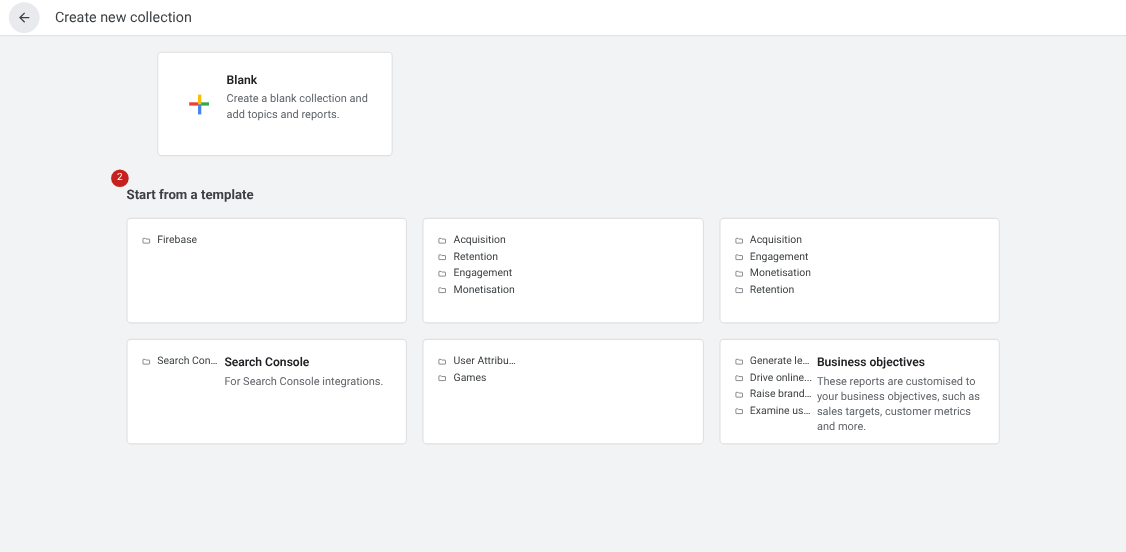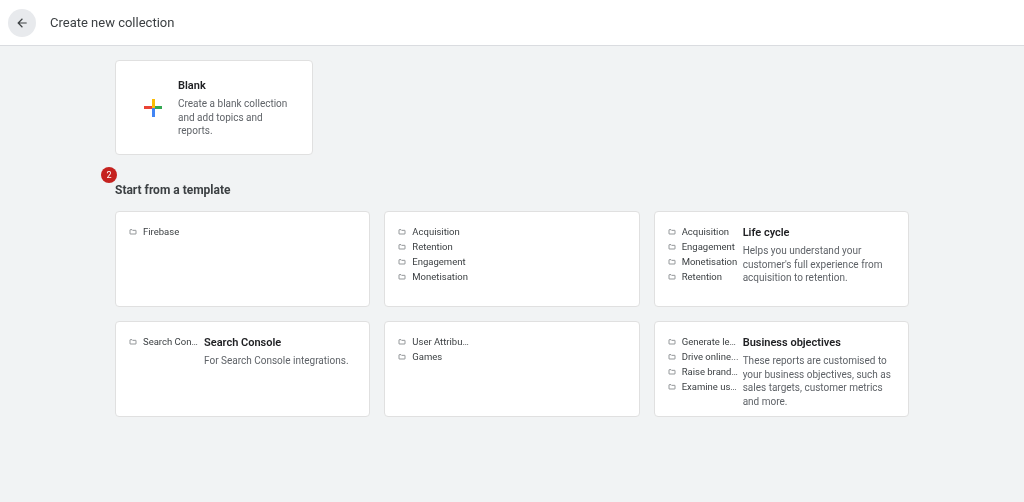--- a/index.html
+++ b/index.html
@@ -8,21 +8,21 @@
       box-sizing: border-box;
       font-family: 'Segoe UI', Roboto, Arial, sans-serif;
     }
     body {
       background: #f1f3f4;
       width: 1024px;
       height: 502px;
       overflow: hidden;
     }
     .header {
-      height: 46px;
+      height: 33px;
       background: #fff;
       border-bottom: 1px solid #dadce0;
       display: flex;
       align-items: center;
       padding: 0 8px;
     }
     .back-btn {
       width: 28px;
       height: 28px;
       border-radius: 50%;
@@ -42,25 +42,26 @@
     .content {
       padding: 14px 115px;
       position: relative;
     }
     .card {
       background: #fff;
       border: 1px solid #e0e0e0;
       border-radius: 4px;
     }
     .blank-card {
-      width: 198px;
+      width: 214px;
       height: 95px;
       display: flex;
       padding: 18px;
       cursor: pointer;
+      margin-left: 28px;
     }
     .blank-icon {
       width: 38px;
       display: flex;
       align-items: center;
       justify-content: center;
     }
     .plus-icon { position: relative; width: 18px; height: 18px; }
     .plus-icon .h1 { position: absolute; left:0; top:7.5px; width:9px; height:3px; background:#ea4335; }
     .plus-icon .h2 { position: absolute; left:9px; top:7.5px; width:9px; height:3px; background:#34a853; }
@@ -245,24 +246,20 @@
           </div>
           <div class="template-side-row">
             <span class="folder-icon">
               <svg viewBox="0 0 24 24" fill="none" stroke="#5f6368" stroke-width="2">
                 <path d="M3 6a1 1 0 011-1h5l2 2h9a1 1 0 011 1v9a1 1 0 01-1 1H4a1 1 0 01-1-1V6z"></path>
               </svg>
             </span>
             <span class="side-label">Retention</span>
           </div>
         </div>
-        <div class="template-main">
-          <div class="card-title">Life cycle</div>
-          <div class="card-desc">Helps you understand your customer's full experience from acquisition to retention.</div>
-        </div>
       </div>
       <div class="card template-card">
         <div class="template-side">
           <div class="template-side-row">
             <span class="folder-icon">
               <svg viewBox="0 0 24 24" fill="none" stroke="#5f6368" stroke-width="2">
                 <path d="M3 6a1 1 0 011-1h5l2 2h9a1 1 0 011 1v9a1 1 0 01-1 1H4a1 1 0 01-1-1V6z"></path>
               </svg>
             </span>
             <span class="side-label">Search Console</span>

